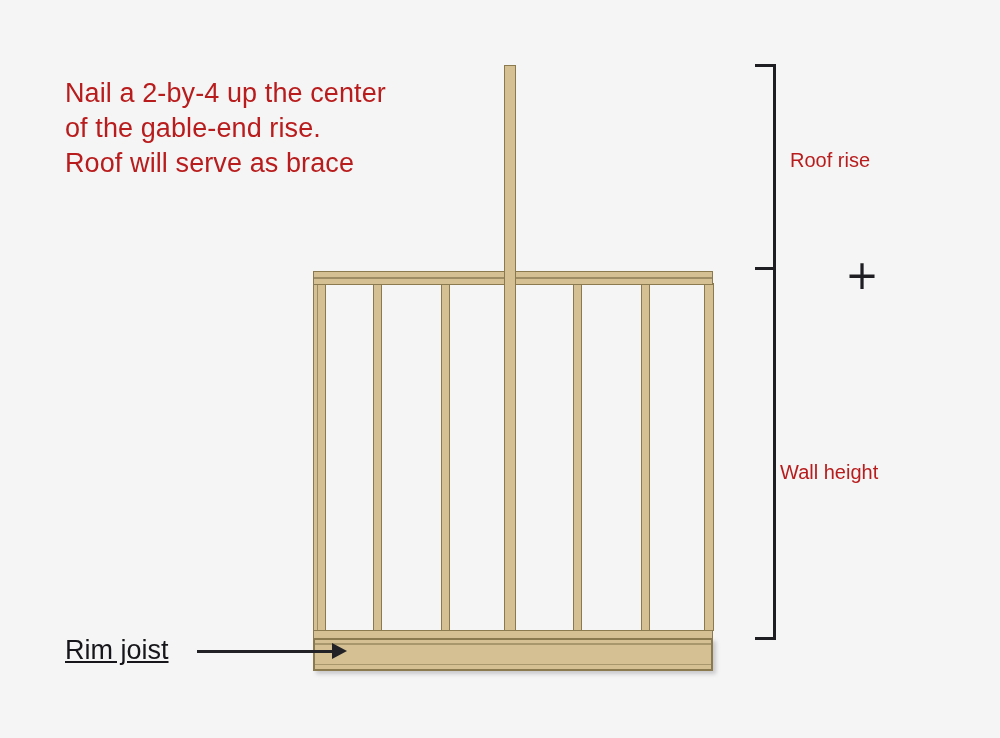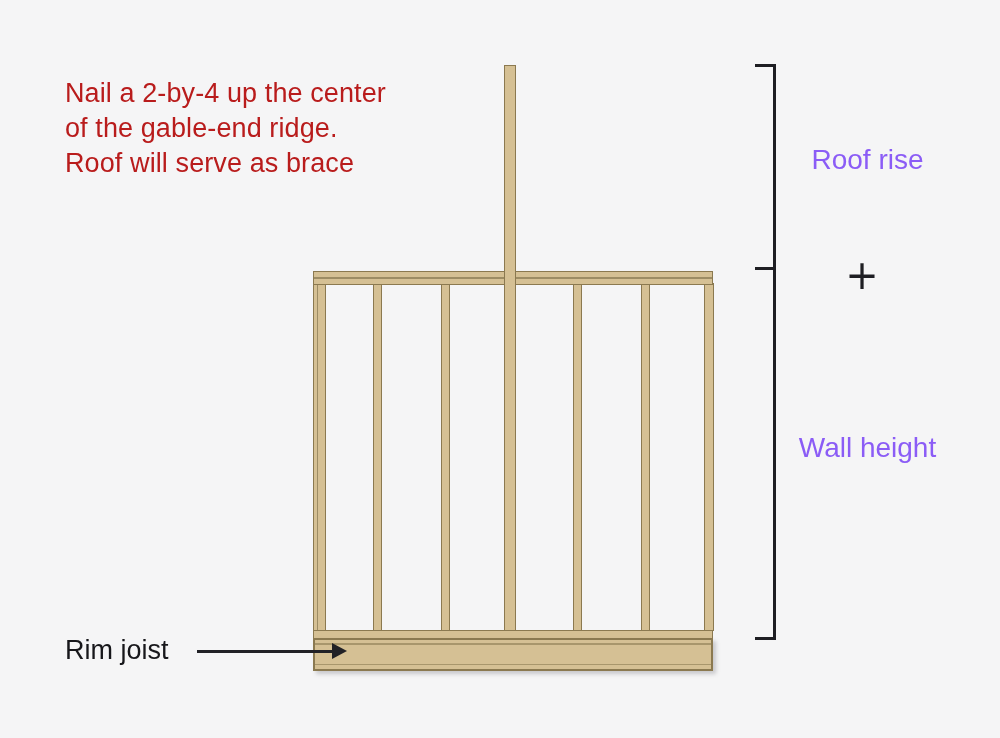--- a/index.html
+++ b/index.html
@@ -131,28 +131,28 @@
     width: 20.5px;
     height: 3px;
   }
   .tick-top    { top: 64px; }
   .tick-middle { top: 267px; }
   .tick-bottom { top: 637px; }
 
   
   .measure-label {
     position: absolute;
-    font-size: 28px;
+    font-size: 20px;
     line-height: 30px;
-    color: #8b5cf6;
-    text-align: center;
+    color: #b91c1c;
+    text-align: left;
     white-space: nowrap;
   }
   .roof-rise-label  { left: 790px; top: 145px; width: 155px; }
-  .wall-height-label{ left: 780px; top: 433px; width: 175px; }
+  .wall-height-label{ left: 780px; top: 457px; width: 175px; }
   .plus-sign {
     position: absolute;
     left: 834px;
     top: 253px;
     width: 56px;
     text-align: center;
     font-family: "DejaVu Sans", sans-serif;
     font-size: 40px;
     line-height: 44px;
     color: #1e1e23;
@@ -160,20 +160,21 @@
 
   
   .rim-joist-label {
     position: absolute;
     left: 65px;
     top: 636px;
     font-size: 27px;
     line-height: 29px;
     color: #17171b;
     white-space: nowrap;
+    text-decoration: underline;
   }
   .callout-arrow-line {
     position: absolute;
     left: 197px;
     top: 650px;
     width: 137px;
     height: 2.6px;
     background: #212126;
     z-index: 6;
   }
@@ -189,21 +190,21 @@
     z-index: 6;
   }
 </style>
 </head>
 <body>
 
 <div class="canvas">
 
   <div class="instruction">
     <div>Nail a 2-by-4 up the center</div>
-    <div>of the gable-end ridge.</div>
+    <div>of the gable-end rise.</div>
     <div>Roof will serve as brace</div>
   </div>
 
   <div class="wood stud stud-end-left">
     <div class="stud-seam"></div>
   </div>
   <div class="wood stud stud-2"></div>
   <div class="wood stud stud-3"></div>
   <div class="wood stud stud-5"></div>
   <div class="wood stud stud-6"></div>

